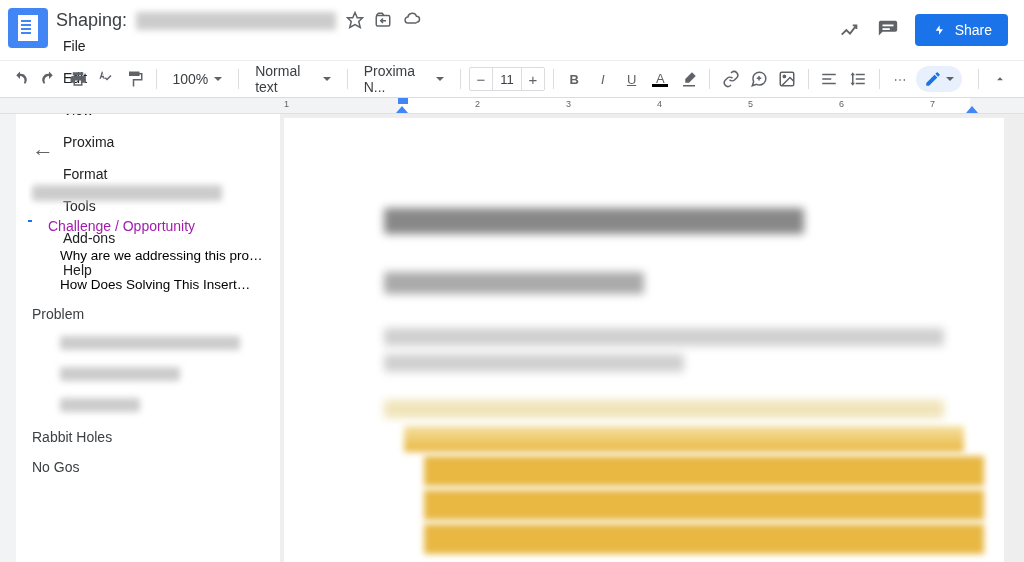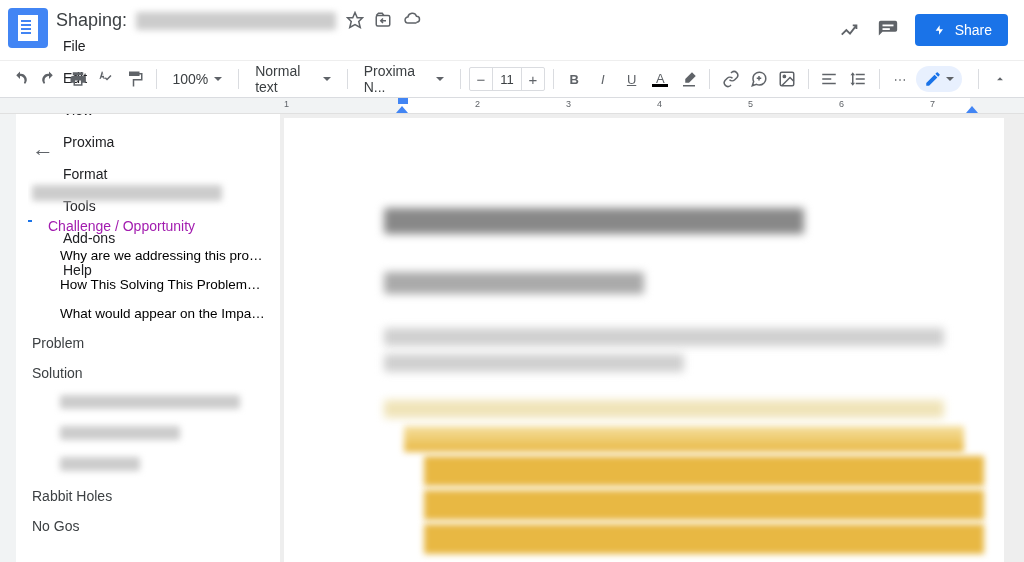--- a/index.html
+++ b/index.html
@@ -258,24 +258,22 @@
 <div class="main">
   <div class="vruler"></div>
   <div class="outline-panel">
     <div class="back-arrow">←</div>
     <div class="ol-item ol-h1"><span class="blur-band" style="width:190px;height:16px;"></span></div>
     <div class="ol-item ol-h1 ol-active" style="padding-left:20px">
       <span class="ol-collapse"></span>
       <span>Challenge / Opportunity</span>
     </div>
     <div class="ol-item ol-sub">Why are we addressing this pro…</div>
-    <div class="ol-item ol-sub">How This Solving This Problem…</div>
-    <div class="ol-item ol-sub">What would appear on the Impa…</div>
+    <div class="ol-item ol-sub">How Does Solving This Insert…</div>
     <div class="ol-item ol-h1">Problem</div>
-    <div class="ol-item ol-h1">Solution</div>
     <div class="ol-item ol-sub"><span class="blur-band" style="width:180px;height:14px;"></span></div>
     <div class="ol-item ol-sub"><span class="blur-band" style="width:120px;height:14px;"></span></div>
     <div class="ol-item ol-sub"><span class="blur-band" style="width:80px;height:14px;"></span></div>
     <div class="ol-item ol-h1">Rabbit Holes</div>
     <div class="ol-item ol-h1">No Gos</div>
   </div>
   <div class="doc-area">
     <div class="page">
       <div class="content-blur" style="width:420px;height:26px;background:#888"></div>
       <div style="height:30px"></div>

